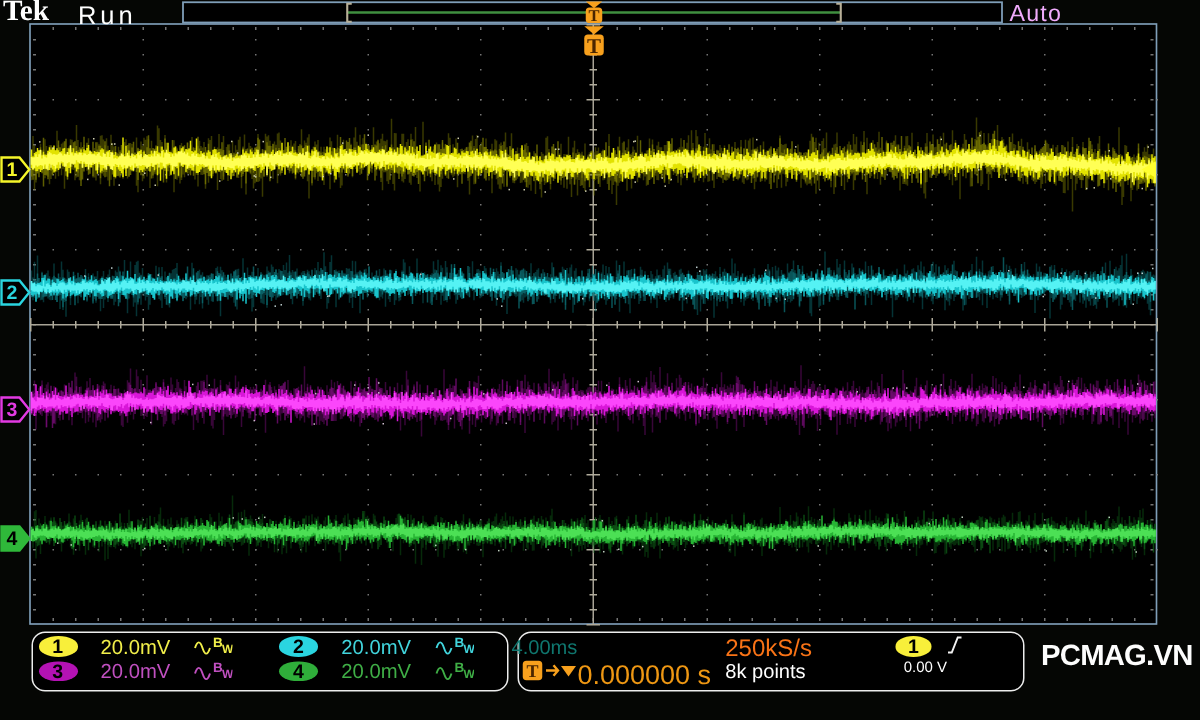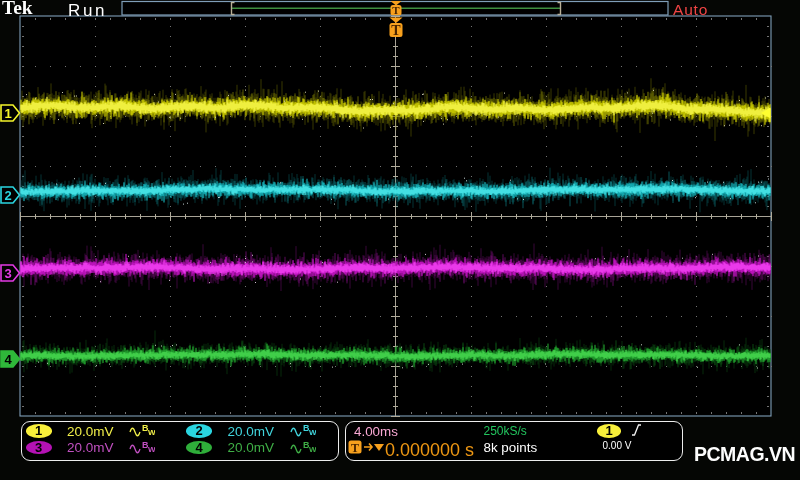--- a/index.html
+++ b/index.html
@@ -1045,22 +1045,22 @@
     <polygon points="1,265 13,265 19.5,273 13,281 1,281" fill="#000000" stroke="#e33ae3" stroke-width="1.6"></polygon>
     <text x="8" y="277.5" font-size="13" font-weight="bold" fill="#e33ae3" text-anchor="middle" font-family="Liberation Sans,sans-serif">3</text>
     <polygon points="1,351 13,351 19.5,359 13,367 1,367" fill="#2fb83a" stroke="#2fb83a" stroke-width="1.6"></polygon>
     <text x="8" y="363.5" font-size="13" font-weight="bold" fill="#000000" text-anchor="middle" font-family="Liberation Sans,sans-serif">4</text>
     <polygon points="389.5,17.5 402.5,17.5 396.0,23.0" fill="#f7a01d"></polygon>
     <rect x="389.5" y="23" width="13" height="14" rx="2.5" fill="#f7a01d"></rect>
     <text x="396.0" y="35.0" font-size="14" font-weight="bold" fill="#4a2500" text-anchor="middle" font-family="Liberation Serif,serif">T</text>
     <polygon points="770.5,107.5 770.5,118.5 761,113" fill="#ffff30"></polygon>
   </svg>
 <div class="t" style="left:2px;top:-3px;color:#fff;font-family:'Liberation Serif',serif;font-weight:bold;font-size:19.5px">Tek</div>
-<div class="t" style="left:68px;top:0.5px;color:#fff;font-size:17px;letter-spacing:2.6px">Run</div>
-<div class="t" style="left:673px;top:1px;color:#ef4444;font-size:15.5px;letter-spacing:0.8px">Auto</div>
+<div class="t" style="left:52px;top:0.5px;color:#fff;font-size:17px;letter-spacing:2.6px">Run</div>
+<div class="t" style="left:673px;top:1px;color:#f0abfc;font-size:15.5px;letter-spacing:0.8px">Auto</div>
 
 <div class="box" style="left:21px;top:421px;width:315.5px;height:37.5px"></div>
 <div class="box" style="left:344.5px;top:421px;width:336px;height:37.5px"></div>
 
 <div class="pill" style="left:25.5px;top:424px;background:#f8ef3a">1</div>
 <div class="pill" style="left:186px;top:424px;background:#2ad5e0">2</div>
 <div class="pill" style="left:25.5px;top:440.5px;background:#b412b4">3</div>
 <div class="pill" style="left:186px;top:440.5px;background:#2fae3a">4</div>
 
 <div class="t" style="left:67px;top:423.5px;color:#f0ee4a;font-size:13.5px">20.0mV</div>
@@ -1081,30 +1081,30 @@
     <path d="M1 9 Q3.5 1.5 6 9 Q8.5 16.5 11 9" fill="none" stroke="#c050c0" stroke-width="1.3"></path>
     <text x="13" y="8" font-size="9" font-weight="bold" fill="#c050c0" font-family="Liberation Sans,sans-serif">B</text>
     <text x="19" y="12" font-size="8" font-weight="bold" fill="#c050c0" font-family="Liberation Sans,sans-serif">W</text>
   </svg>
 <svg style="position:absolute;left:289.5px;top:439.5px" width="26" height="16" viewBox="0 0 26 16">
     <path d="M1 9 Q3.5 1.5 6 9 Q8.5 16.5 11 9" fill="none" stroke="#3fae46" stroke-width="1.3"></path>
     <text x="13" y="8" font-size="9" font-weight="bold" fill="#3fae46" font-family="Liberation Sans,sans-serif">B</text>
     <text x="19" y="12" font-size="8" font-weight="bold" fill="#3fae46" font-family="Liberation Sans,sans-serif">W</text>
   </svg>
 
-<div class="t" style="left:354px;top:423.5px;color:#f9a8d4;font-size:13.4px">4.00ms</div>
-<div class="t" style="left:483.5px;top:423.5px;color:#22c55e;font-size:12px">250kS/s</div>
+<div class="t" style="left:341px;top:423.5px;color:#0f766e;font-size:13.4px">4.00ms</div>
+<div class="t" style="left:483.5px;top:423.5px;color:#f97316;font-size:16px">250kS/s</div>
 <div class="t" style="left:483.5px;top:440px;color:#fff;font-size:13.4px">8k points</div>
 <div class="t" style="left:602.5px;top:440px;color:#fff;font-size:10px">0.00 V</div>
 <div class="pill" style="left:597px;top:424px;width:24px;background:#f8ef3a">1</div>
 <svg style="position:absolute;left:628px;top:423px" width="16" height="14" viewBox="0 0 16 14">
   <path d="M4 12 H6.5 L10.5 2 H13" fill="none" stroke="#f2f2f2" stroke-width="1.3"></path>
 </svg>
 
 <svg style="position:absolute;left:348px;top:440px" width="110" height="15" viewBox="0 0 110 15">
   <rect x="0.5" y="0.5" width="13" height="13" rx="2.5" fill="#f7a01d"></rect>
   <text x="7" y="11.5" font-size="12" font-weight="bold" fill="#4a2500" text-anchor="middle" font-family="Liberation Serif,serif">T</text>
   <path d="M16 7 H24 M21 3.5 L24 7 L21 10.5" fill="none" stroke="#f7a01d" stroke-width="1.6"></path>
   <polygon points="26,4 36,4 31,11" fill="#f7a01d"></polygon>
 </svg>
 <div class="t" style="left:385px;top:440px;color:#ee9713;font-size:18px">0.000000 s</div>
 
-<div class="t" style="left:694px;top:443px;color:#fdfdfd;font-size:19.5px;font-weight:bold;letter-spacing:-0.5px">PCMAG.VN</div>
+<div class="t" style="left:694px;top:426px;color:#fdfdfd;font-size:19.5px;font-weight:bold;letter-spacing:-0.5px">PCMAG.VN</div>
 
 </body></html>

